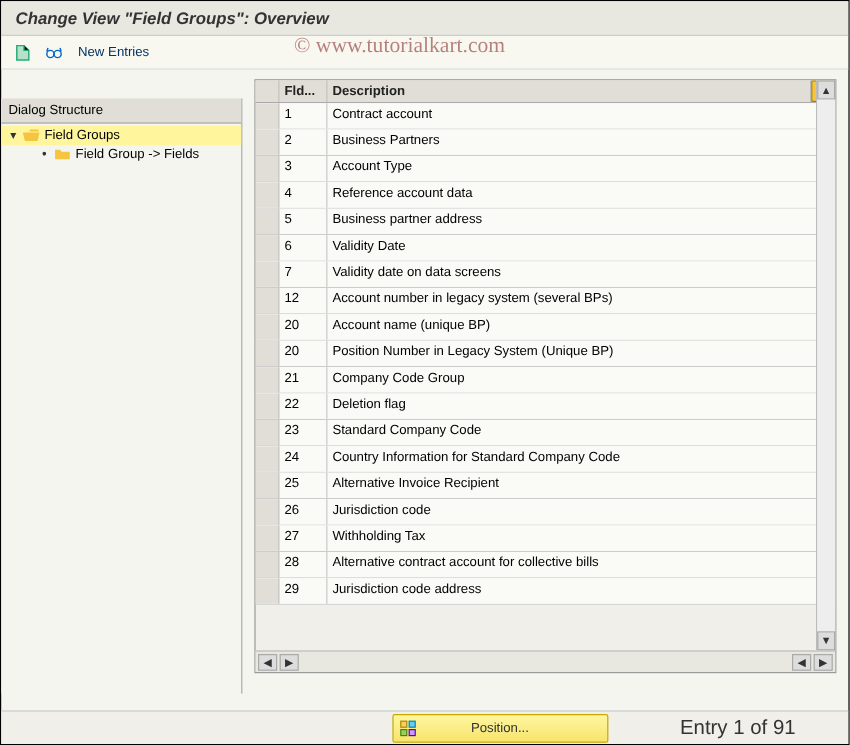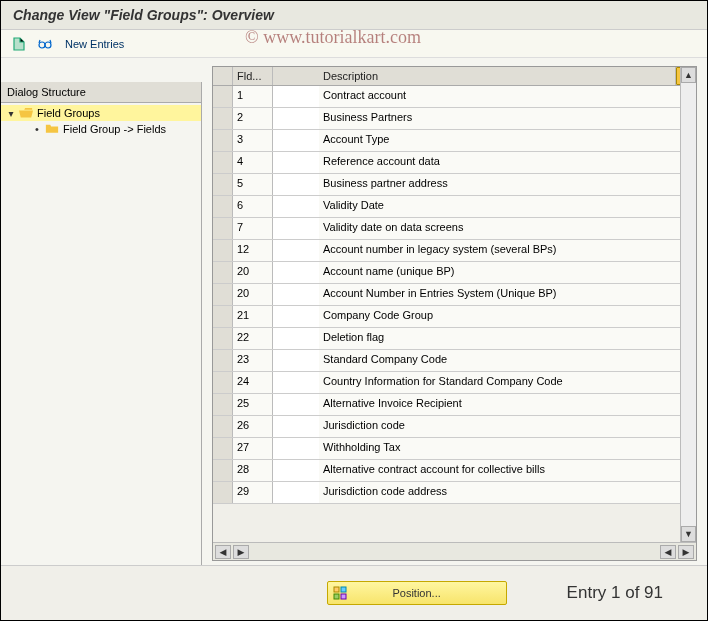--- a/index.html
+++ b/index.html
@@ -109,22 +109,22 @@
     .th, .td {
       border-right: 1px solid #bbb;
       padding: 3px 4px;
       font-size: 11px;
       text-align: left;
       white-space: nowrap;
       overflow: hidden;
     }
     .col-sel { width: 20px; background: #e0ded6; }
     .col-fld { width: 40px; }
-    .col-desc { flex: 1; margin-left: 46px; }
-    .th { background: #e0ded6; font-weight: normal; color: #222; }
+    .col-desc { flex: 1; }
+    .th { background: #e0ded6; font-weight: bold; color: #222; }
     .table-head .th.col-sel { border-right: 1px solid #bbb; }
     .corner-icon {
       width: 20px;
       background: #f5c542;
       border: 1px solid #aa8800;
       border-radius: 1px;
       display: flex; align-items: center; justify-content: center;
       cursor: pointer;
     }
     .corner-icon svg { width: 12px; height: 12px; }
@@ -177,21 +177,21 @@
       display: flex; align-items: center; justify-content: center;
       cursor: pointer;
       font-size: 9px;
       color: #333;
     }
     .hscroll .spacer { flex: 1; }
 
     .footer {
       position: absolute;
       left: 0; right: 0; bottom: 0;
-      height: 55px;
+      height: 28px;
       border-top: 1px solid #ccc;
       background: #f0efe9;
       display: flex;
       align-items: center;
       justify-content: flex-end;
       padding: 0 38px 0 0;
       gap: 60px;
     }
     .position-btn {
       width: 180px;
@@ -331,21 +331,21 @@
             <div class="td col-desc">Account number in legacy system (several BPs)</div>
           </div>
           <div class="tr">
             <div class="td col-sel"></div>
             <div class="td col-fld">20</div>
             <div class="td col-desc">Account name (unique BP)</div>
           </div>
           <div class="tr">
             <div class="td col-sel"></div>
             <div class="td col-fld">20</div>
-            <div class="td col-desc">Account Number in Entries System (Unique BP)</div>
+            <div class="td col-desc">Position Number in Legacy System (Unique BP)</div>
           </div>
           <div class="tr">
             <div class="td col-sel"></div>
             <div class="td col-fld">21</div>
             <div class="td col-desc">Company Code Group</div>
           </div>
           <div class="tr">
             <div class="td col-sel"></div>
             <div class="td col-fld">22</div>
             <div class="td col-desc">Deletion flag</div>

